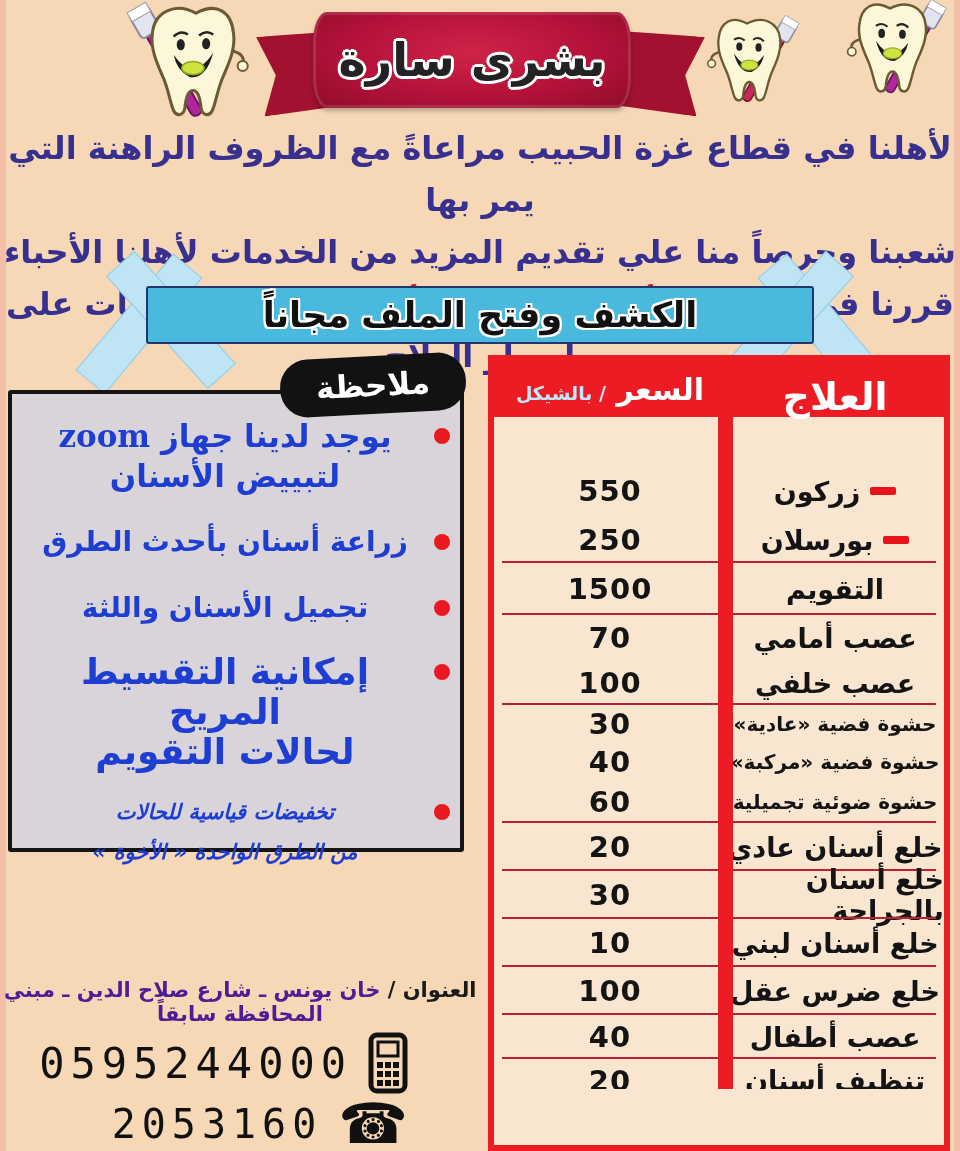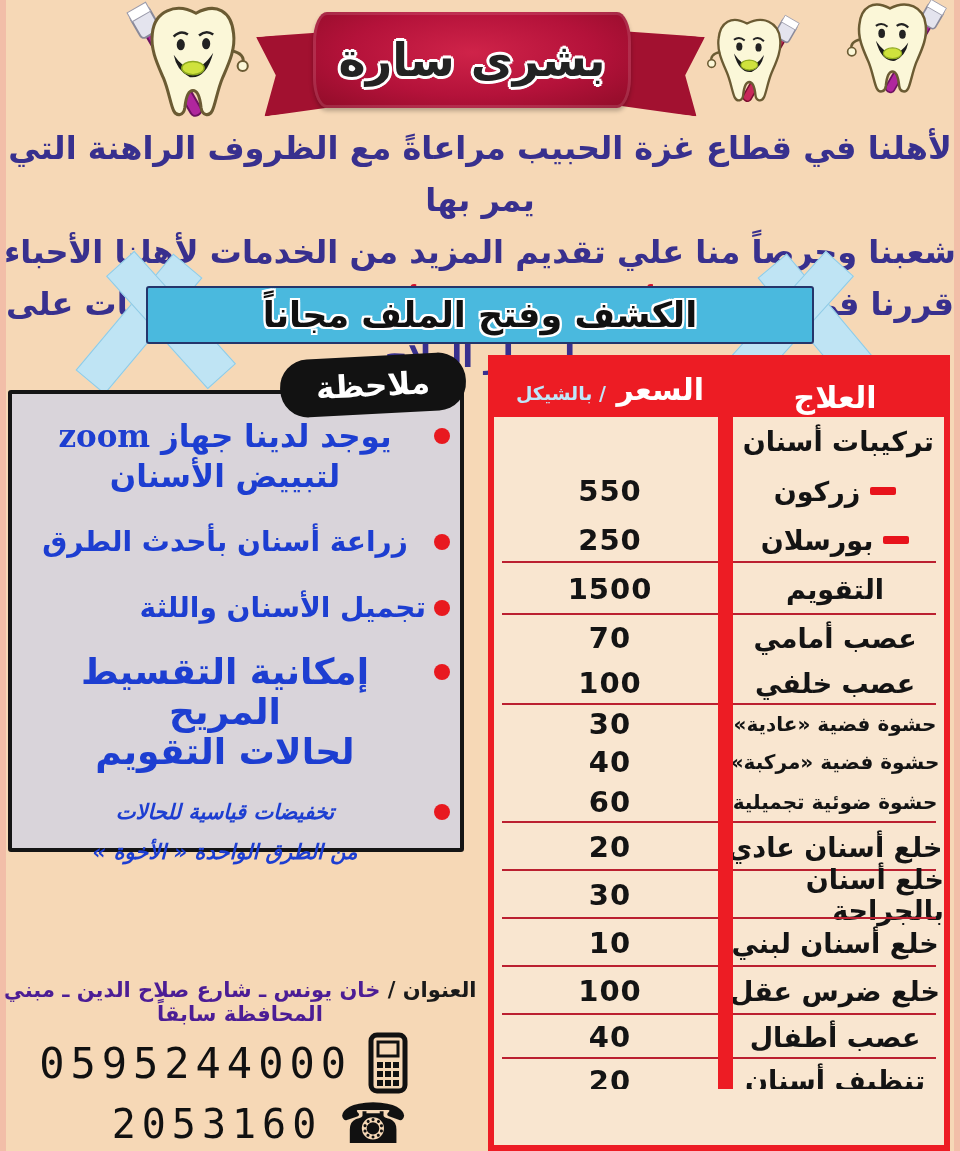--- a/index.html
+++ b/index.html
@@ -35,21 +35,21 @@
   .fb-bar{position:absolute;left:34px;right:34px;top:26px;height:54px;background:#4ab9de;
       border:2px solid #24356b;border-radius:3px;display:flex;align-items:center;justify-content:center;z-index:1;}
   .fb-text{font-size:35px;font-weight:bold;color:#111;
       text-shadow:-2px -2px 0 #fff,2px -2px 0 #fff,-2px 2px 0 #fff,2px 2px 0 #fff,0 -2px 0 #fff,0 2px 0 #fff,2px 0 0 #fff,-2px 0 0 #fff;}
 
   
   .price-table{position:absolute;left:488px;top:355px;width:462px;height:796px;
       border:6px solid #ed1c24;background:#f9e6d0;box-sizing:border-box;z-index:3;}
   .pt-header{height:56px;background:#ed1c24;display:flex;align-items:center;}
   .pt-hcell{text-align:center;color:#fff;font-weight:bold;}
-  .pt-hcell.t{width:218px;font-size:30px;margin-top:16px;}
+  .pt-hcell.t{width:218px;font-size:38px;margin-top:16px;}
   .pt-hcell.p{flex:1;font-size:30px;}
   .pt-hcell .unit{font-size:19px;color:#bfe7fa;font-weight:bold;}
   .pt-body{position:relative;height:672px;overflow:hidden;}
   .pt-divider{position:absolute;top:0;bottom:0;right:211px;width:15px;background:#ed1c24;z-index:3;}
   .pt-row{position:relative;display:flex;align-items:center;}
   .pt-row .cell{display:flex;align-items:center;justify-content:center;height:100%;box-sizing:border-box;}
   .pt-row .cell.t{width:218px;font-weight:bold;color:#141414;font-size:27px;gap:10px;}
   .pt-row .cell.p{flex:1;font-weight:bold;font-size:29px;color:#141414;letter-spacing:1px;}
   .pt-row.small .cell.t{font-size:20px;}
   .pt-row.tstart .cell.t{justify-content:flex-start;padding-right:10px;}
@@ -63,21 +63,21 @@
       border:4px solid #151515;border-radius:3px;box-sizing:border-box;z-index:2;}
   .note-badge{position:absolute;left:280px;top:356px;width:186px;height:58px;background:#121212;
       border-radius:28px;display:flex;align-items:center;justify-content:center;z-index:4;transform:rotate(-3deg);}
   .note-badge span{color:#fff;font-size:31px;font-weight:bold;}
   .note-item{position:relative;text-align:center;padding:0 34px 0 12px;color:#1d3ed1;font-weight:bold;}
   .note-item .bullet{position:absolute;right:10px;top:12px;width:16px;height:16px;border-radius:50%;background:#e8191f;}
   .note-item .l1,.note-item .l2{display:block;line-height:40px;}
   .note-item .latin{font-family:"DejaVu Serif",serif;font-weight:bold;}
   .ni1{margin-top:22px;font-size:31px;}
   .ni2{margin-top:26px;font-size:28px;}
-  .ni3{margin-top:26px;font-size:28px;text-align:right;}
+  .ni3{margin-top:26px;font-size:28px;}
   .ni4{margin-top:24px;font-size:36px;}
   .ni5{margin-top:20px;font-size:21px;font-style:italic;}
 
   
   .social{position:absolute;left:0;top:860px;width:474px;text-align:center;z-index:2;}
   .social-line1{font-size:29px;font-weight:bold;color:#953895;line-height:44px;}
   .social-line2{margin-top:4px;display:flex;align-items:center;justify-content:center;gap:12px;
       font-size:29px;font-weight:bold;color:#2633cd;}
   .fb-icon{width:38px;height:38px;background:#3b5998;border-radius:7px;display:flex;align-items:flex-end;
       justify-content:center;color:#fff;font-size:34px;font-weight:bold;font-family:"DejaVu Serif",serif;
@@ -184,23 +184,20 @@
     <div class="pt-header">
       <div class="pt-hcell t">العلاج</div>
       <div class="pt-hcell p">
         <span>السعر</span>
         <span class="unit">/ بالشيكل</span>
       </div>
     </div>
     <div class="pt-body">
       <div class="pt-divider"></div>
       <div class="pt-row h48 tstart">
-        <div class="cell t">
-            <span>تركيبات أسنان</span>
-          </div>
         <div class="cell p"></div>
       </div>
       <div class="pt-row h52">
         <div class="cell t">
             <span class="dash"></span>
             <span>زركون</span>
           </div>
         <div class="cell p">550</div>
       </div>
       <div class="pt-row h46 sep">

